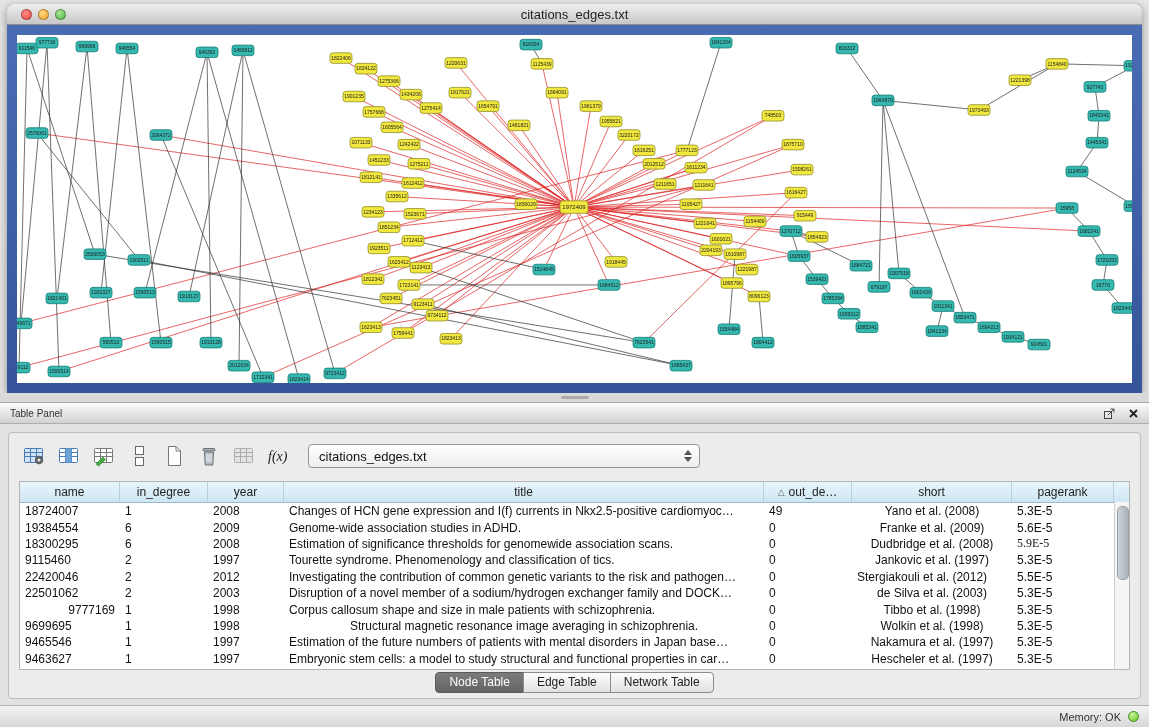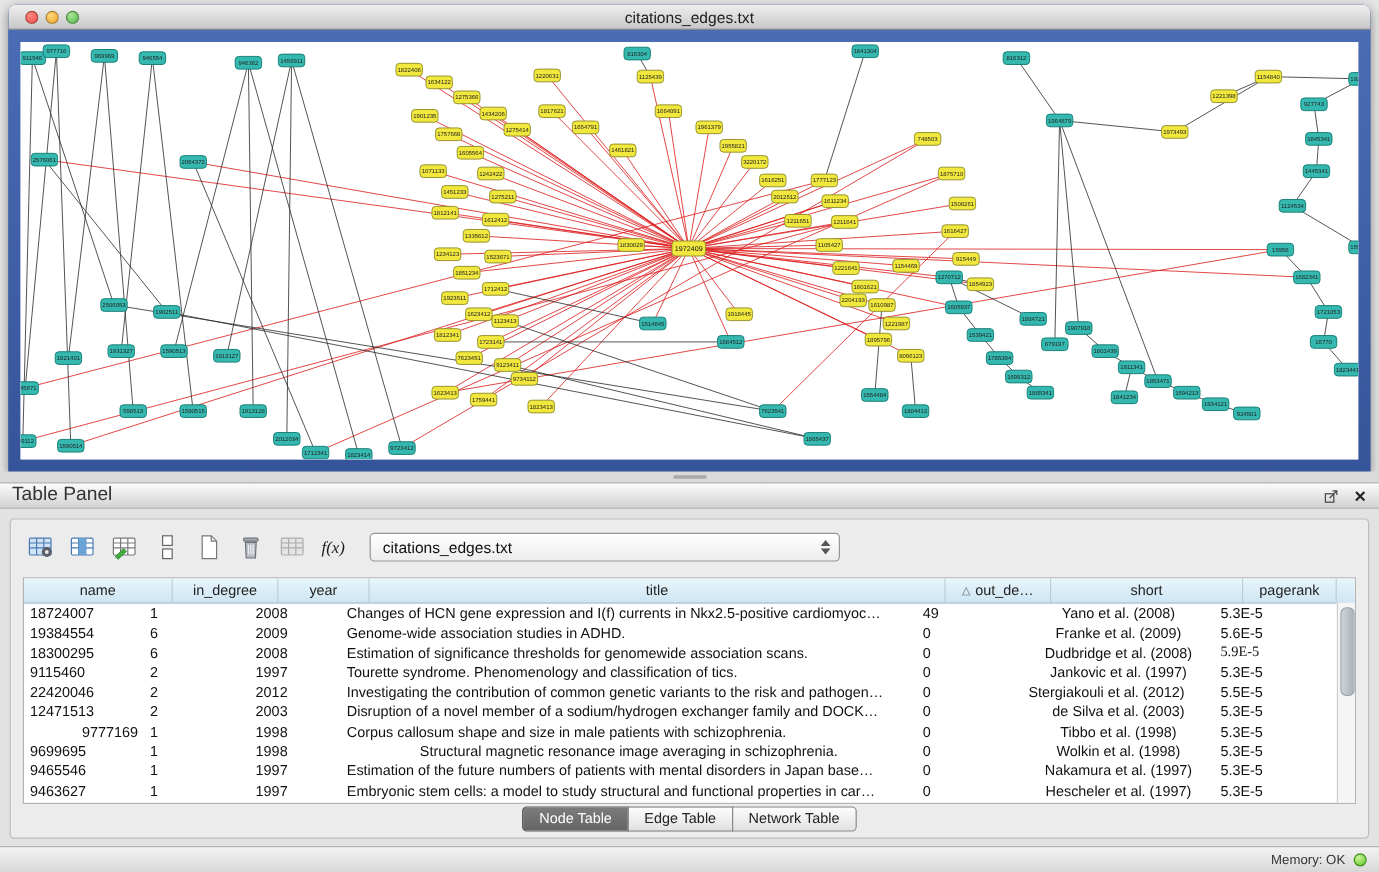--- a/index.html
+++ b/index.html
@@ -18,21 +18,21 @@
   .canvas-frame{position:absolute;left:0;top:21px;right:0;bottom:0;padding:10px;box-sizing:border-box;background:linear-gradient(#4a6cb4,#35549a);}
   .net-canvas{width:100%;height:100%;background:#ffffff;position:relative;overflow:hidden;}
   .net-canvas svg{position:absolute;left:0;top:0;width:100%;height:100%;}
   
   .splitter{position:absolute;left:0;top:393px;width:1149px;height:9px;background:#dadada;display:flex;align-items:center;justify-content:center;}
   .splitter .grip{width:28px;height:3px;border-radius:2px;background:#aaa;}
   
   .table-panel{position:absolute;left:0;top:402px;width:1149px;bottom:0;background:#e2e2e2;border-top:1px solid #a8a8a8;box-sizing:border-box;}
   .panel-header{height:21px;background:linear-gradient(#fbfbfb,#d2d2d2);border-bottom:1px solid #aeaeae;
     display:flex;align-items:center;padding:0 10px;box-sizing:border-box;}
-  .panel-title{font-size:16px;color:#333;}
+  .panel-title{font-size:10px;color:#333;}
   .panel-header-icons{margin-left:auto;display:flex;gap:12px;align-items:center;}
   .ph-icon{display:flex;align-items:center;cursor:default;}
   .panel-body{position:absolute;left:0;top:21px;right:0;bottom:22px;}
   .group{position:absolute;left:8px;right:8px;top:8px;bottom:6px;background:#ececec;border:1px solid #bdbdbd;border-radius:4px;}
   .toolbar{height:46px;display:flex;align-items:center;padding:0 12px;}
   .tb-icons{display:flex;align-items:center;gap:9px;}
   .tb-icon{width:26px;height:26px;display:flex;align-items:center;justify-content:center;}
   .combo{margin-left:16px;width:392px;height:24px;background:linear-gradient(#ffffff,#ededed);
     border:1px solid #979797;border-radius:4px;display:flex;align-items:center;padding:0 4px 0 10px;font-size:13px;color:#111;box-sizing:border-box;}
   .combo .stepper{margin-left:auto;width:15px;display:flex;flex-direction:column;align-items:center;gap:2px;}
@@ -814,21 +814,21 @@
           <span>citations_edges.txt</span>
           <span class="stepper">
             <span class="tri-up"></span>
               <span class="tri-down"></span>
           </span>
         </div>
       </div>
 
       <div class="table-wrap">
         <div class="thead" id="thead">
-            <div class="th" style="width: 124px;">
+            <div class="th" style="width: 100px;">
               <span>name</span>
             </div>
             <div class="th" style="width: 88px;">
               <span>in_degree</span>
             </div>
             <div class="th" style="width: 76px;">
               <span>year</span>
             </div>
             <div class="th" style="width: 480px;">
               <span>title</span>
@@ -884,21 +884,21 @@
             <div class="trow">
               <div class="td" style="width: 100px; text-align: left;">22420046</div>
               <div class="td" style="width: 88px; text-align: left;">2</div>
               <div class="td" style="width: 76px; text-align: left;">2012</div>
               <div class="td" style="width: 480px; text-align: left;">Investigating the contribution of common genetic variants to the risk and pathogen…</div>
               <div class="td" style="width: 88px; text-align: left;">0</div>
               <div class="td" style="width: 160px; text-align: left;">Stergiakouli et al. (2012)</div>
               <div class="td" style="flex: 1 1 0%; text-align: left;">5.5E-5</div>
             </div>
             <div class="trow">
-              <div class="td" style="width: 100px; text-align: left;">12471513</div>
+              <div class="td" style="width: 100px; text-align: left;">22501062</div>
               <div class="td" style="width: 88px; text-align: left;">2</div>
               <div class="td" style="width: 76px; text-align: left;">2003</div>
               <div class="td" style="width: 480px; text-align: left;">Disruption of a novel member of a sodium/hydrogen exchanger family and DOCK…</div>
               <div class="td" style="width: 88px; text-align: left;">0</div>
               <div class="td" style="width: 160px; text-align: center;">de Silva et al. (2003)</div>
               <div class="td" style="flex: 1 1 0%; text-align: left;">5.3E-5</div>
             </div>
             <div class="trow">
               <div class="td" style="width: 100px; text-align: right;">9777169</div>
               <div class="td" style="width: 88px; text-align: left;">1</div>

